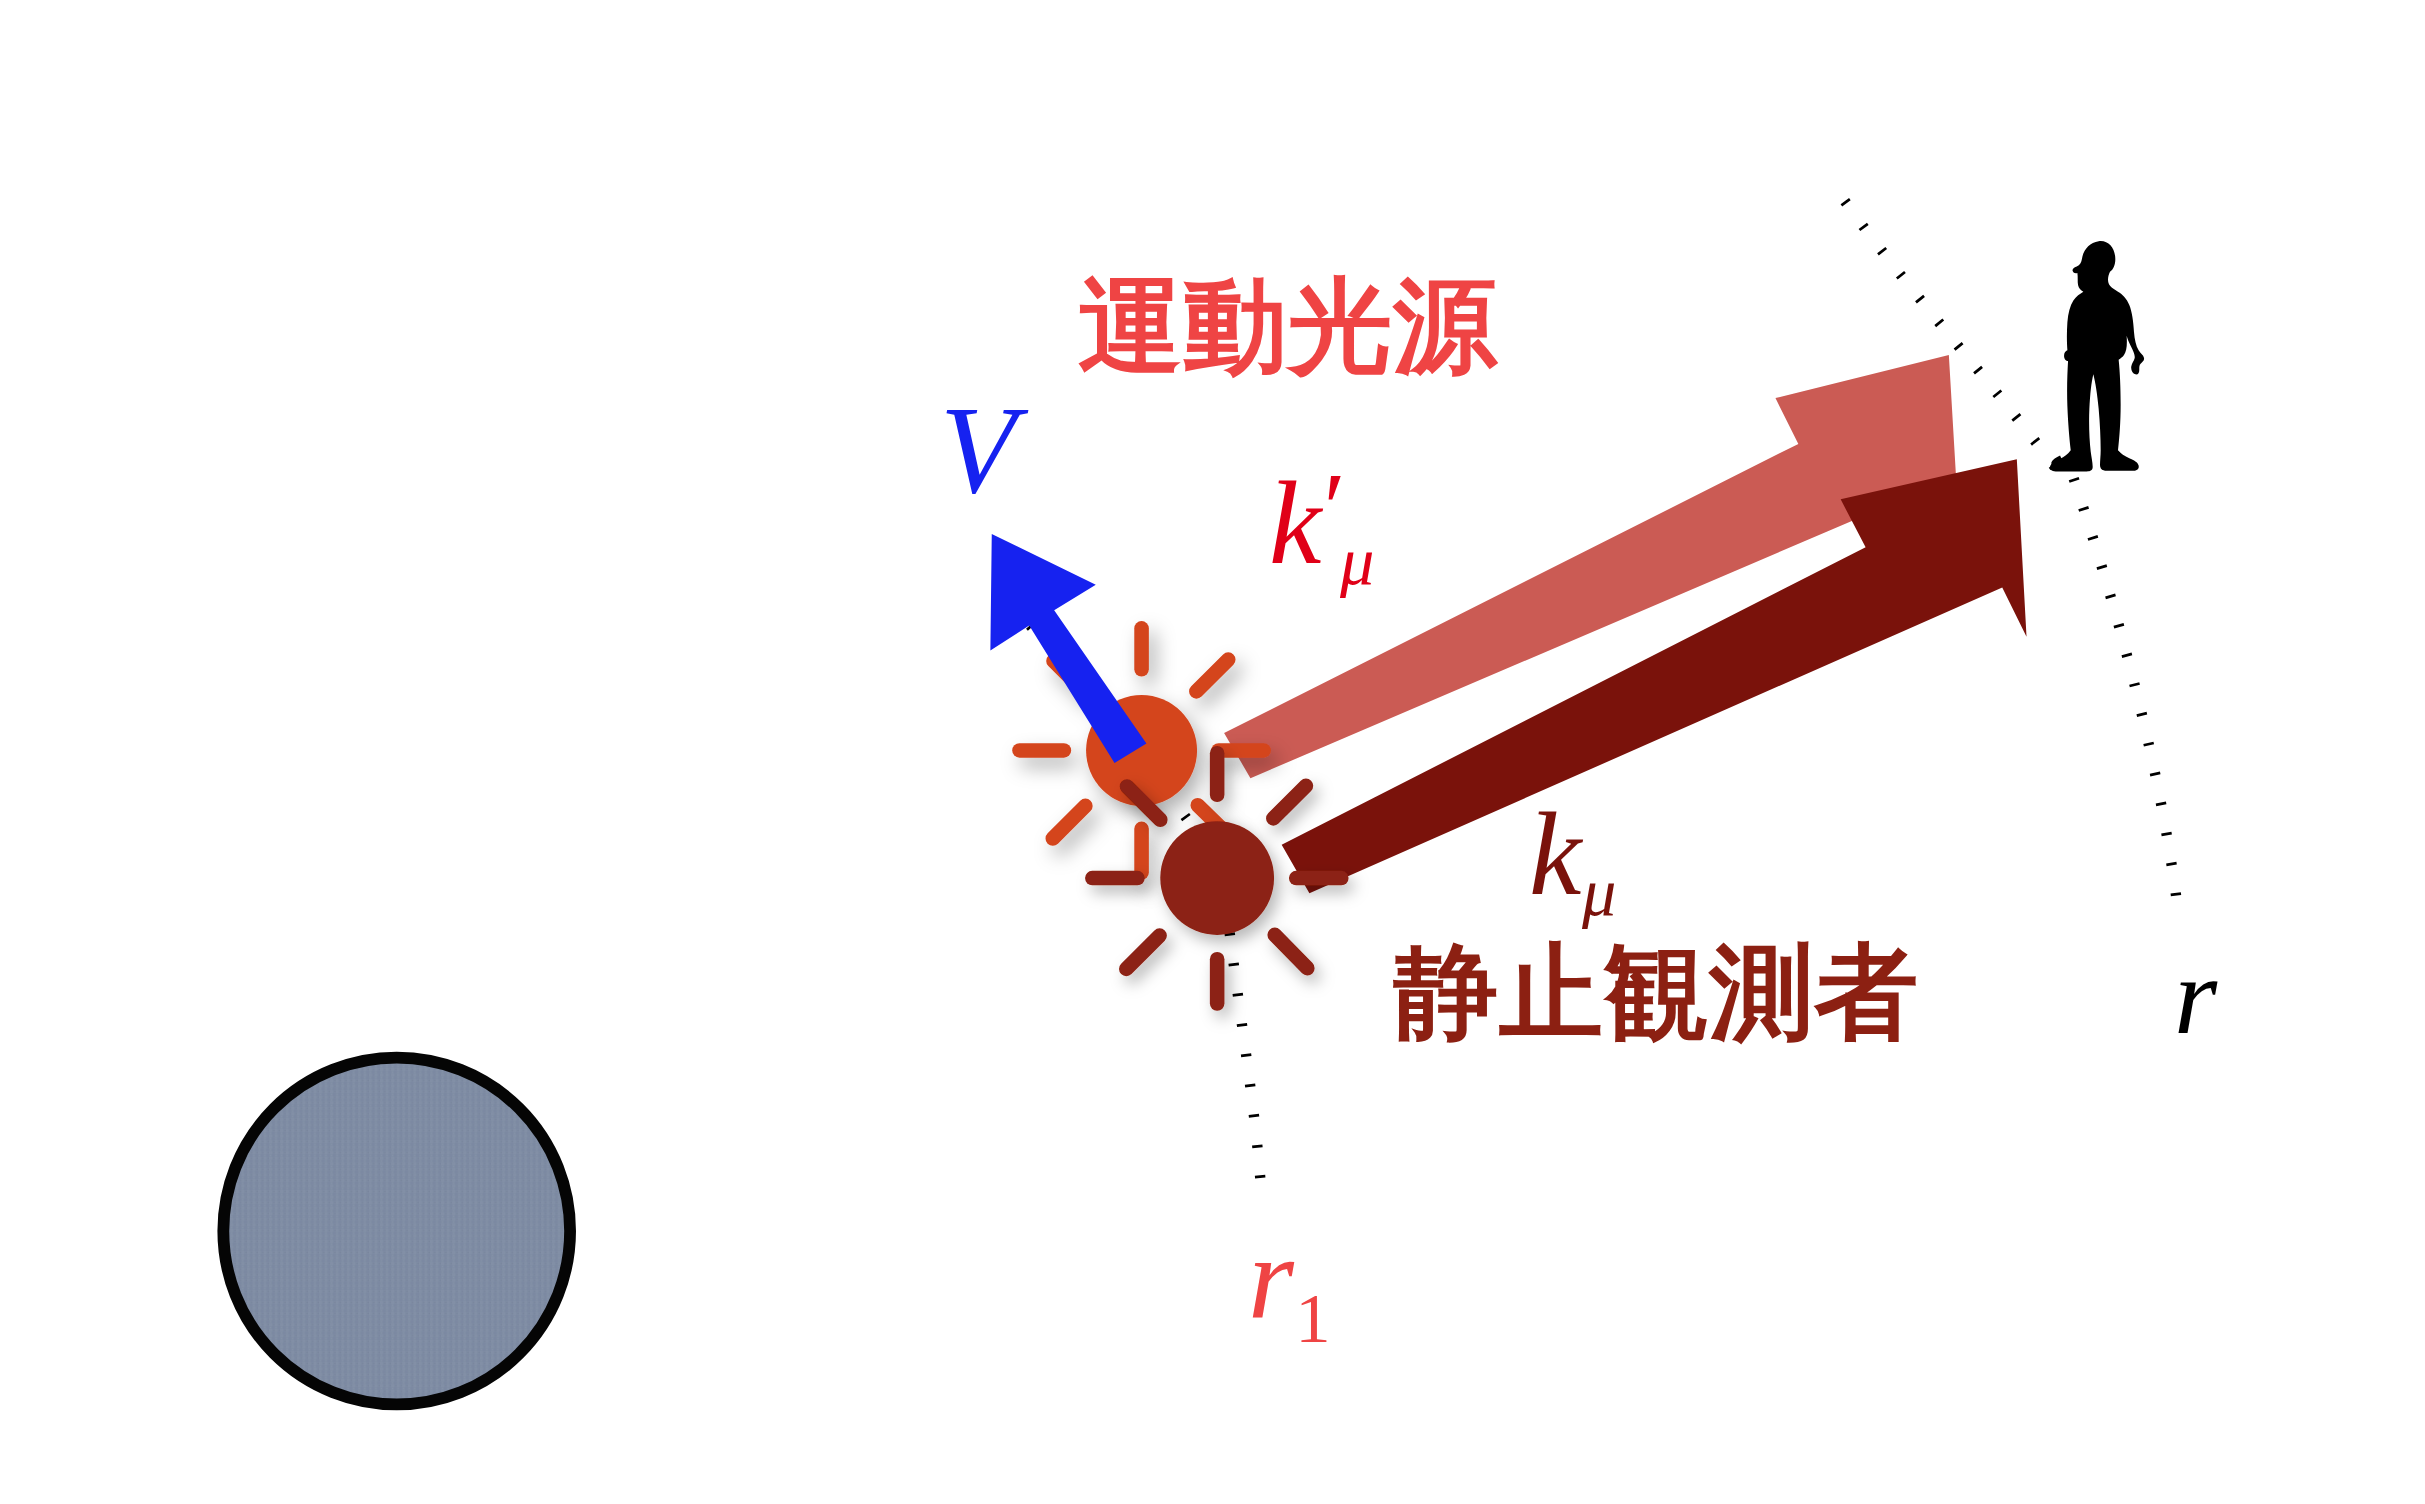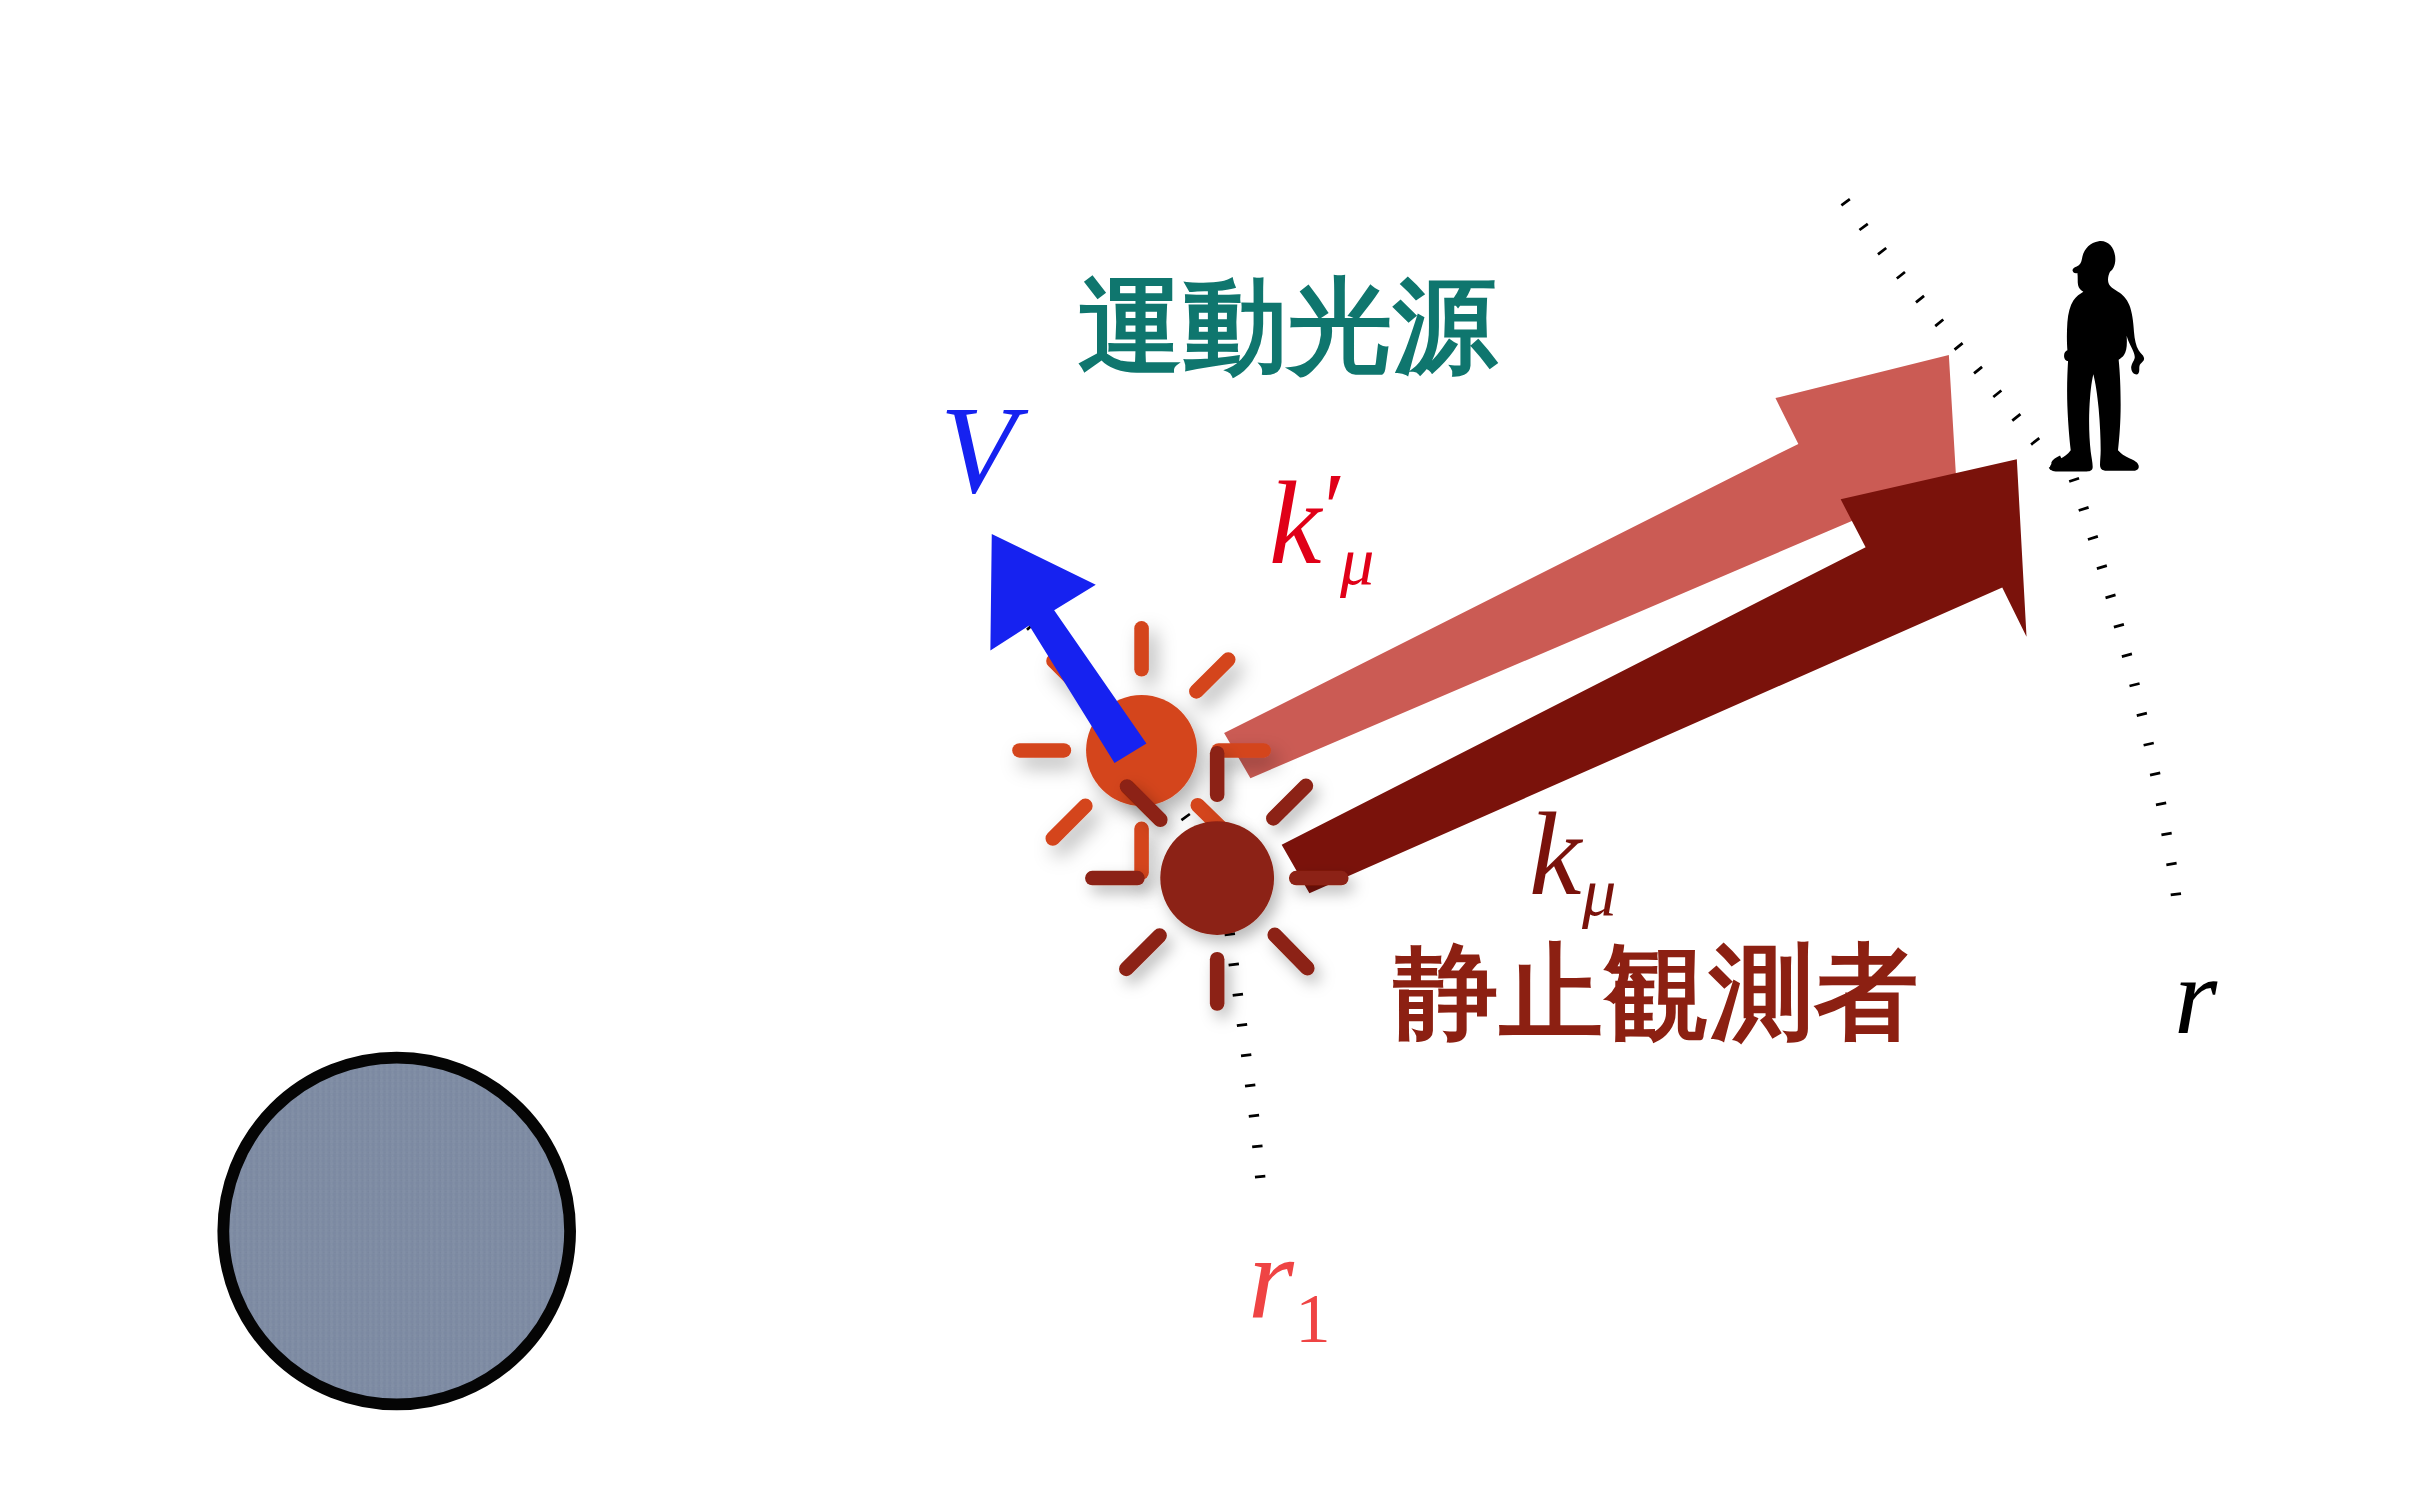--- a/index.html
+++ b/index.html
@@ -40,21 +40,21 @@
   }
   .math .prime{
     font-style:italic;
     font-size:0.85em;
     vertical-align:0.22em;
     margin-left:-0.04em;
   }
 
   
   #label-observer{ left:1789px; top:28px; font-size:104px; color:#000000; }
-  #label-moving-source{ left:1078px; top:274px; font-size:104px; color:#0f766e; }
+  #label-moving-source{ left:1078px; top:274px; font-size:104px; color:#ef4444; }
   #label-static-source{ left:1394px; top:940px; font-size:104px; color:#8C2012; }
   #label-body{ left:73px; top:886px; font-size:98px; color:#000000; }
 
   #label-body .mvar{
     font-family:"Liberation Serif", serif;
     font-style:italic; font-weight:normal; font-size:104px;
     padding:0 14px 0 18px;
   }
 
   #label-V{ left:940px; top:388px; font-size:125px; color:#1622F0; font-weight:normal;}

